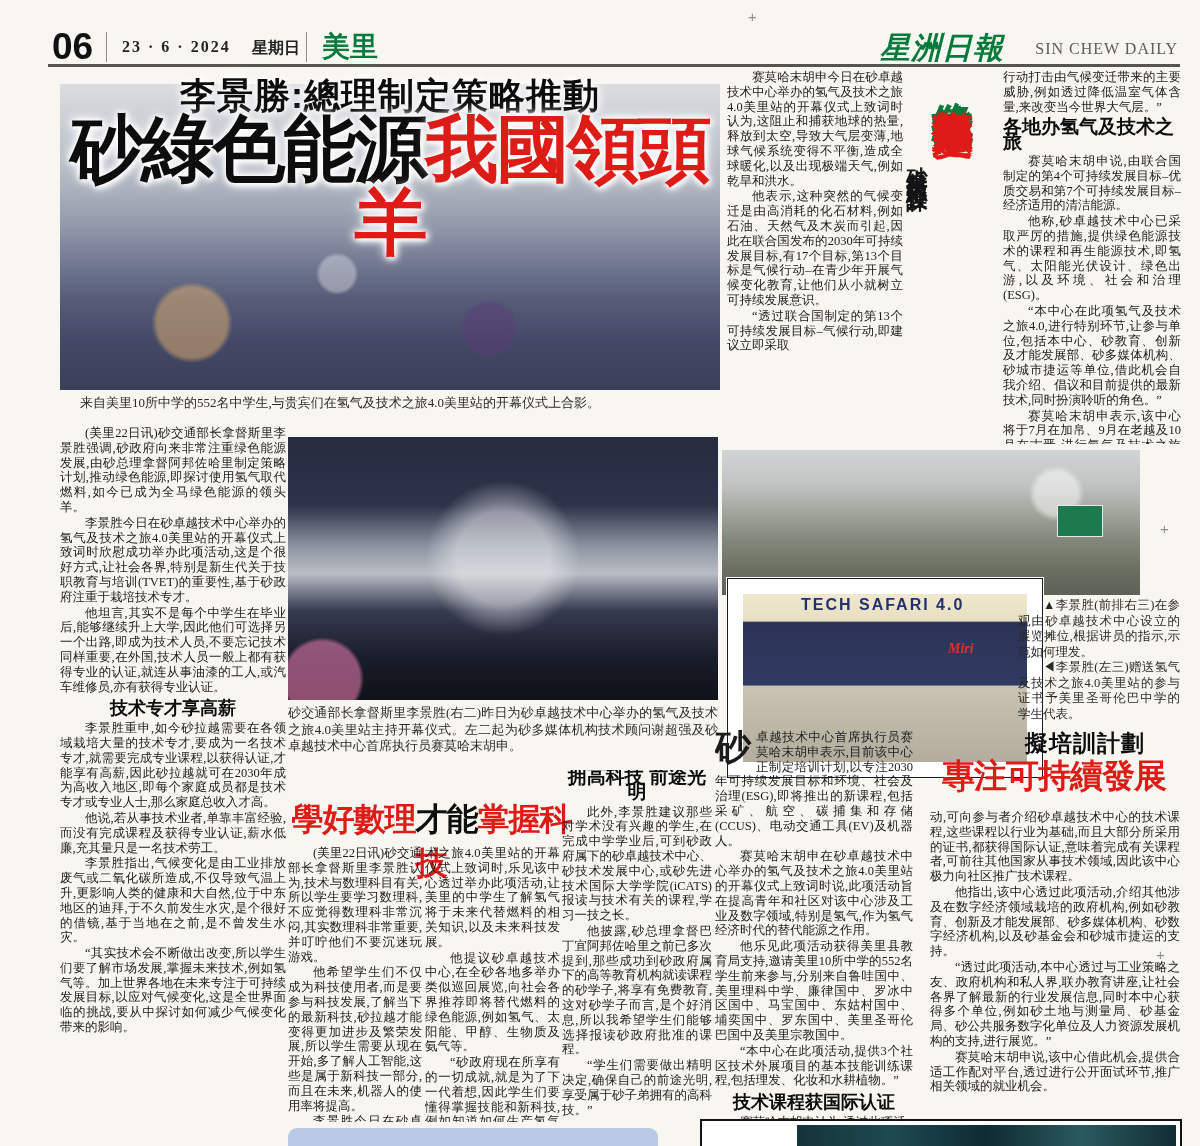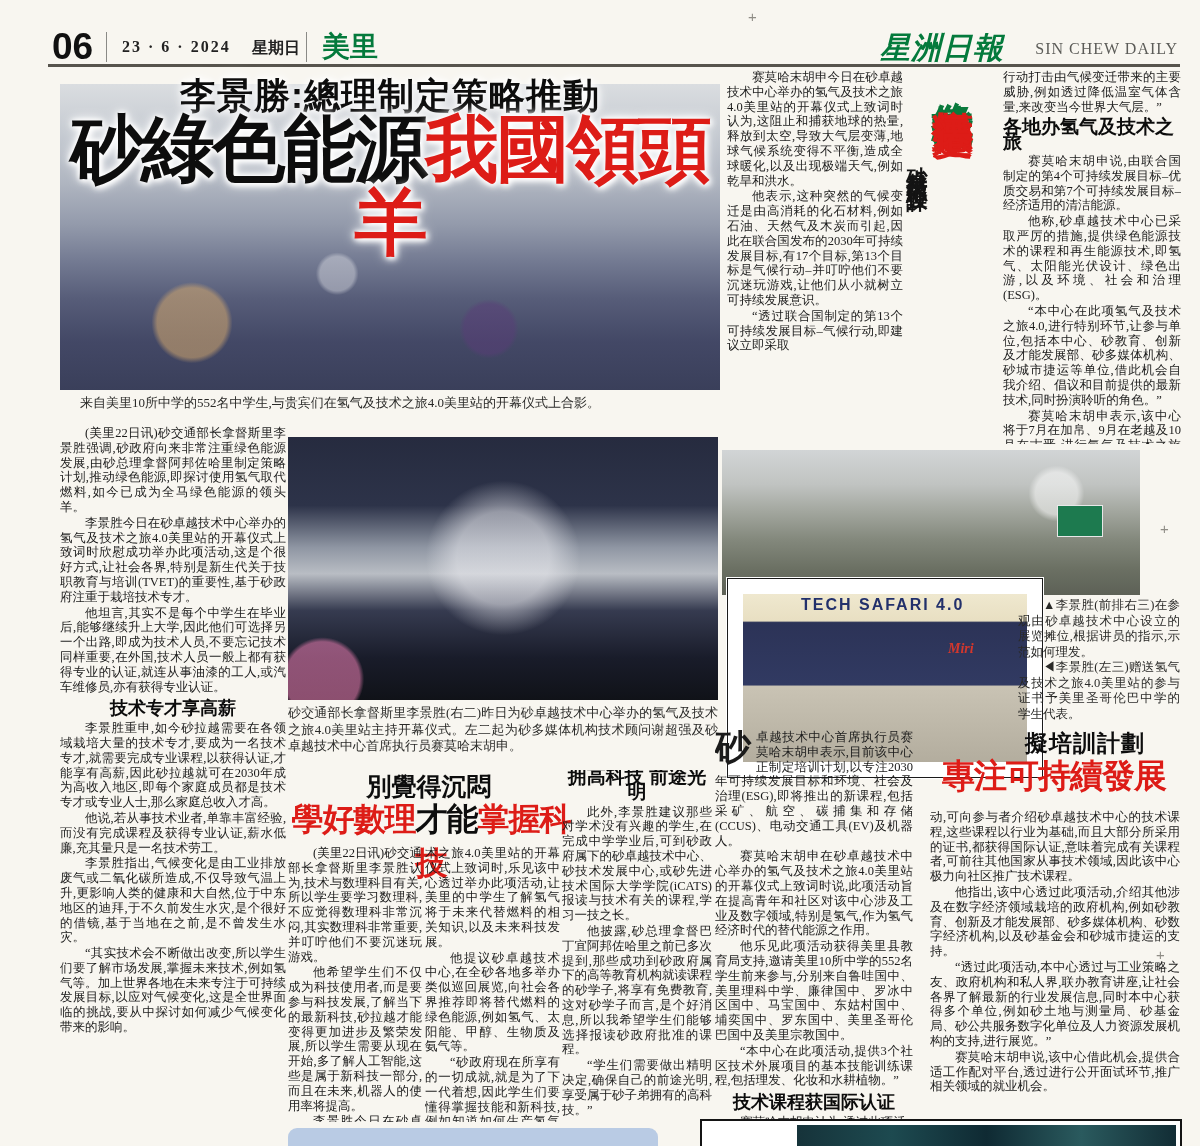--- a/index.html
+++ b/index.html
@@ -103,21 +103,20 @@
     <p class="subhead">技术专才享高薪</p>
     <p>李景胜重申,如今砂拉越需要在各领域栽培大量的技术专才,要成为一名技术专才,就需要完成专业课程,以获得认证,才能享有高薪,因此砂拉越就可在2030年成为高收入地区,即每个家庭成员都是技术专才或专业人士,那么家庭总收入才高。</p>
     <p>他说,若从事技术业者,单靠丰富经验,而没有完成课程及获得专业认证,薪水低廉,充其量只是一名技术劳工。</p>
     <p>李景胜指出,气候变化是由工业排放废气或二氧化碳所造成,不仅导致气温上升,更影响人类的健康和大自然,位于中东地区的迪拜,于不久前发生水灾,是个很好的借镜,基于当地在之前,是不曾发生水灾。</p>
     <p>“其实技术会不断做出改变,所以学生们要了解市场发展,掌握未来技术,例如氢气等。加上世界各地在未来专注于可持续发展目标,以应对气候变化,这是全世界面临的挑战,要从中探讨如何减少气候变化带来的影响。</p>
   </div>
 
   <div class="abs photo photo-stage" style="left:288px;top:437px;width:430px;height:263px;"></div>
   <div class="abs caption" style="left:288px;top:705px;width:430px;text-align:justify;">砂交通部长拿督斯里李景胜(右二)昨日为砂卓越技术中心举办的氢气及技术之旅4.0美里站主持开幕仪式。左二起为砂多媒体机构技术顾问谢超强及砂卓越技术中心首席执行员赛莫哈末胡申。</div>
 
-  <div class="abs m-kicker" style="left:288px;top:770px;width:282px;">別覺得沉悶</div>
   <div class="abs m-head" style="left:278px;top:798px;width:306px;">
     <span class="red">學好數理</span><span class="blk">才能</span><span class="red">掌握科技</span>
   </div>
   <div class="abs body-col" style="left:288px;top:846px;width:134px;height:276px;">
     <p>(美里22日讯)砂交通部长拿督斯里李景胜认为,技术与数理科目有关,所以学生要学习数理科,不应觉得数理科非常沉闷,其实数理科非常重要,并叮咛他们不要沉迷玩游戏。</p>
     <p>他希望学生们不仅成为科技使用者,而是要参与科技发展,了解当下的最新科技,砂拉越才能变得更加进步及繁荣发展,所以学生需要从现在开始,多了解人工智能,这些是属于新科技一部分,而且在未来,机器人的使用率将提高。</p>
     <p>李景胜今日在砂卓越技术中心举办的氢气及技</p>
   </div>
   <div class="abs body-col" style="left:425px;top:846px;width:135px;height:276px;">
     <p class="noindent">术之旅4.0美里站的开幕仪式上致词时,乐见该中心透过举办此项活动,让美里的中学生了解氢气将于未来代替燃料的相关知识,以及未来科技发展。</p>
@@ -126,21 +125,21 @@
   </div>
   <div class="abs body-col" style="left:562px;top:770px;width:150px;height:352px;">
     <p class="subhead" style="margin-top:0 !important;font-size:19px;">拥高科技 前途光明</p>
     <p>此外,李景胜建议那些对学术没有兴趣的学生,在完成中学学业后,可到砂政府属下的砂卓越技术中心、砂技术发展中心,或砂先进技术国际大学学院(iCATS)报读与技术有关的课程,学习一技之长。</p>
     <p>他披露,砂总理拿督巴丁宜阿邦佐哈里之前已多次提到,那些成功到砂政府属下的高等教育机构就读课程的砂学子,将享有免费教育,这对砂学子而言,是个好消息,所以我希望学生们能够选择报读砂政府批准的课程。</p>
     <p>“学生们需要做出精明决定,确保自己的前途光明,享受属于砂子弟拥有的高科技。”</p>
   </div>
 
   <div class="abs body-col" style="left:727px;top:70px;width:176px;height:374px;">
     <p>赛莫哈末胡申今日在砂卓越技术中心举办的氢气及技术之旅4.0美里站的开幕仪式上致词时认为,这阻止和捕获地球的热量,释放到太空,导致大气层变薄,地球气候系统变得不平衡,造成全球暖化,以及出现极端天气,例如乾旱和洪水。</p>
-    <p>他表示,这种突然的气候变迁是由高消耗的化石材料,例如石油、天然气及木炭而引起,因此在联合国发布的2030年可持续发展目标,有17个目标,第13个目标是气候行动–并叮咛他们不要沉迷玩游戏,让他们从小就树立可持续发展意识。</p>
+    <p>他表示,这种突然的气候变迁是由高消耗的化石材料,例如石油、天然气及木炭而引起,因此在联合国发布的2030年可持续发展目标,有17个目标,第13个目标是气候行动–在青少年开展气候变化教育,让他们从小就树立可持续发展意识。</p>
     <p>“透过联合国制定的第13个可持续发展目标–气候行动,即建议立即采取</p>
   </div>
   <div class="abs vert vert-side" style="left:903px;top:150px;height:290px;">砂卓越技術中心授課</div>
   <div class="abs vert vert-big" style="left:932px;top:68px;height:376px;">
     <span class="grn">綠色技能</span><span class="red">應對氣候變遷</span>
   </div>
   <div class="abs body-col" style="left:1003px;top:70px;width:178px;height:374px;">
     <p class="noindent">行动打击由气候变迁带来的主要威胁,例如透过降低温室气体含量,来改变当今世界大气层。”</p>
     <p class="subhead-left" style="font-size:19px;">各地办氢气及技术之旅</p>
     <p>赛莫哈末胡申说,由联合国制定的第4个可持续发展目标–优质交易和第7个可持续发展目标–经济适用的清洁能源。</p>

